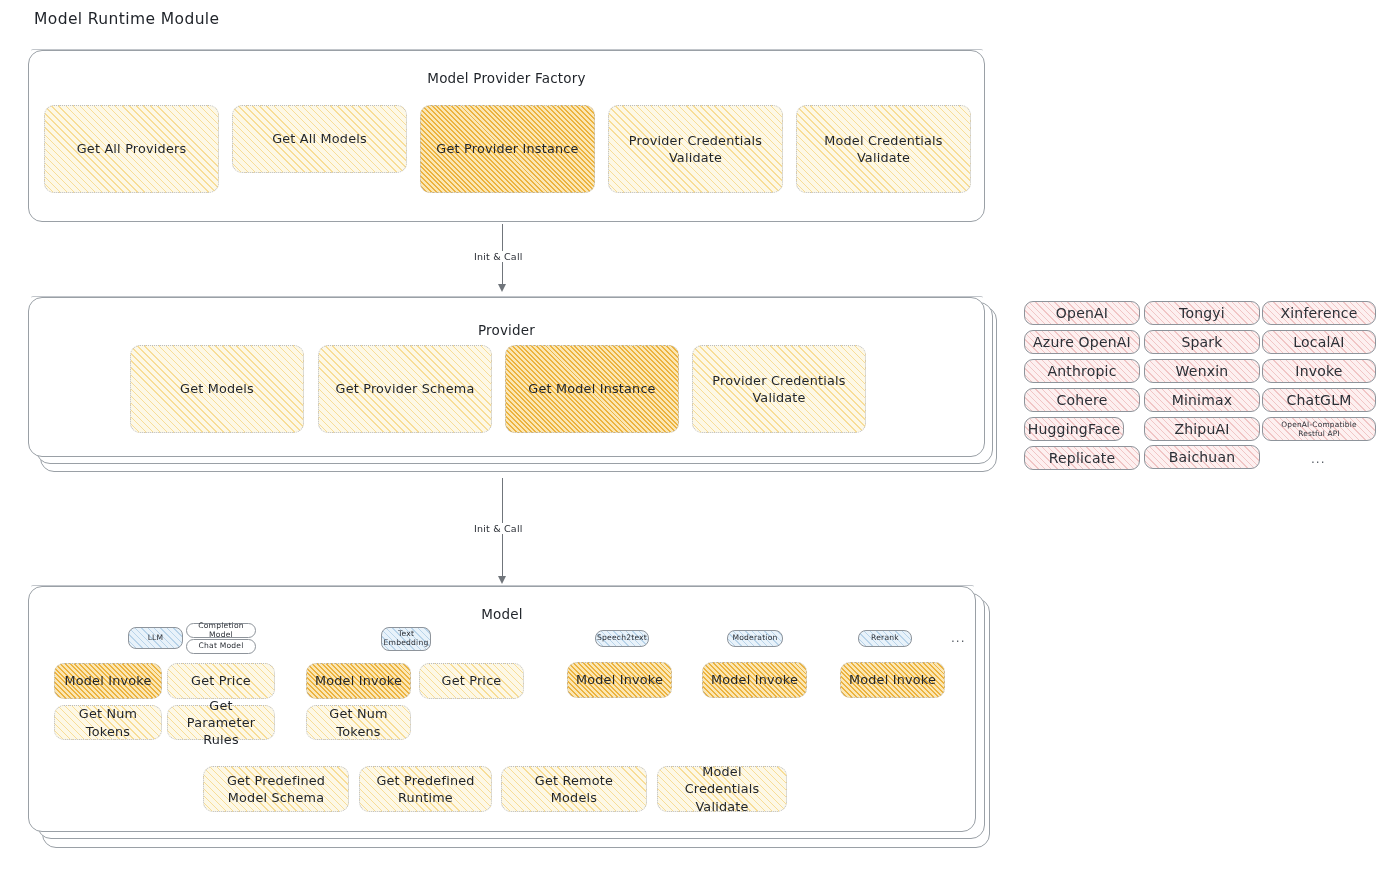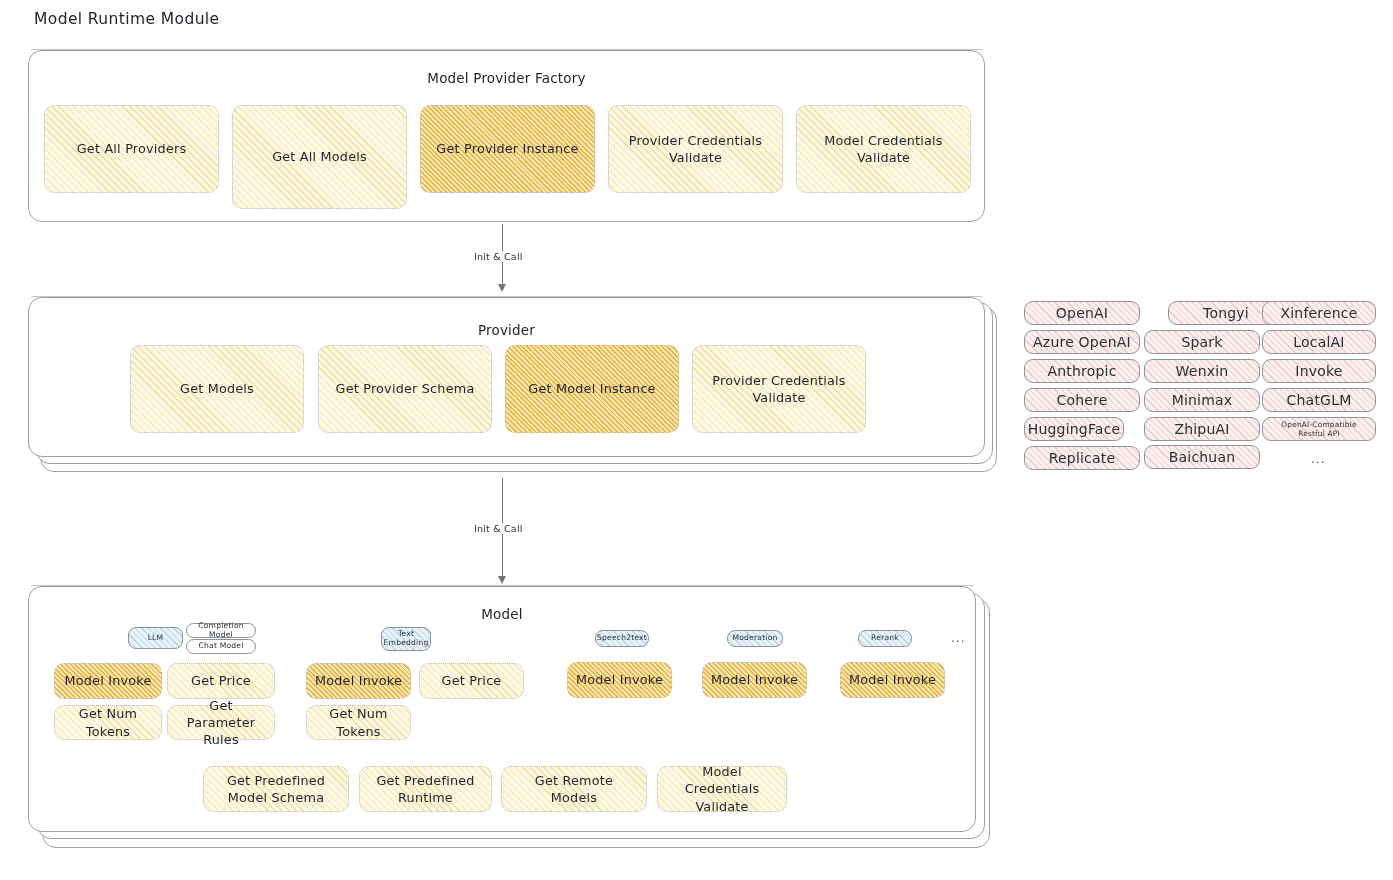--- a/index.html
+++ b/index.html
@@ -108,21 +108,21 @@
 
   <div class="page-title hand">Model Runtime Module</div>
 
   <div class="container" style="left:28px;top:50px;width:957px;height:172px;">
     <div class="container-title hand" style="top:19px;">Model Provider Factory</div>
   </div>
 
   <div class="box dotted fill-amber-light hand" style="left:44px;top:105px;width:175px;height:88px;">
     <span>Get All Providers</span>
   </div>
-  <div class="box dotted fill-amber-light hand" style="left:232px;top:105px;width:175px;height:104px;">
+  <div class="box dotted fill-amber-light hand" style="left:232px;top:105px;width:175px;height:68px;">
     <span>Get All Models</span>
   </div>
   <div class="box dotted fill-amber-strong hand" style="left:420px;top:105px;width:175px;height:88px;">
     <span>Get Provider Instance</span>
   </div>
   <div class="box dotted fill-amber-light hand" style="left:608px;top:105px;width:175px;height:88px;">
     <span>Provider Credentials Validate</span>
   </div>
   <div class="box dotted fill-amber-light hand" style="left:796px;top:105px;width:175px;height:88px;">
     <span>Model Credentials Validate</span>
@@ -163,21 +163,21 @@
   <div class="chip fill-pink hand" style="left:1024px;top:388px;width:116px;height:24px;">
     <span>Cohere</span>
     </div>
   <div class="chip fill-pink hand" style="left:1024px;top:417px;width:100px;height:24px;">
     <span>HuggingFace</span>
     </div>
   <div class="chip fill-pink hand" style="left:1024px;top:446px;width:116px;height:24px;">
     <span>Replicate</span>
     </div>
 
-  <div class="chip fill-pink hand" style="left:1168px;top:301px;width:116px;height:24px;">
+  <div class="chip fill-pink hand" style="left:1144px;top:301px;width:116px;height:24px;">
     <span>Tongyi</span>
     </div>
   <div class="chip fill-pink hand" style="left:1144px;top:330px;width:116px;height:24px;">
     <span>Spark</span>
     </div>
   <div class="chip fill-pink hand" style="left:1144px;top:359px;width:116px;height:24px;">
     <span>Wenxin</span>
     </div>
   <div class="chip fill-pink hand" style="left:1144px;top:388px;width:116px;height:24px;">
     <span>Minimax</span>

